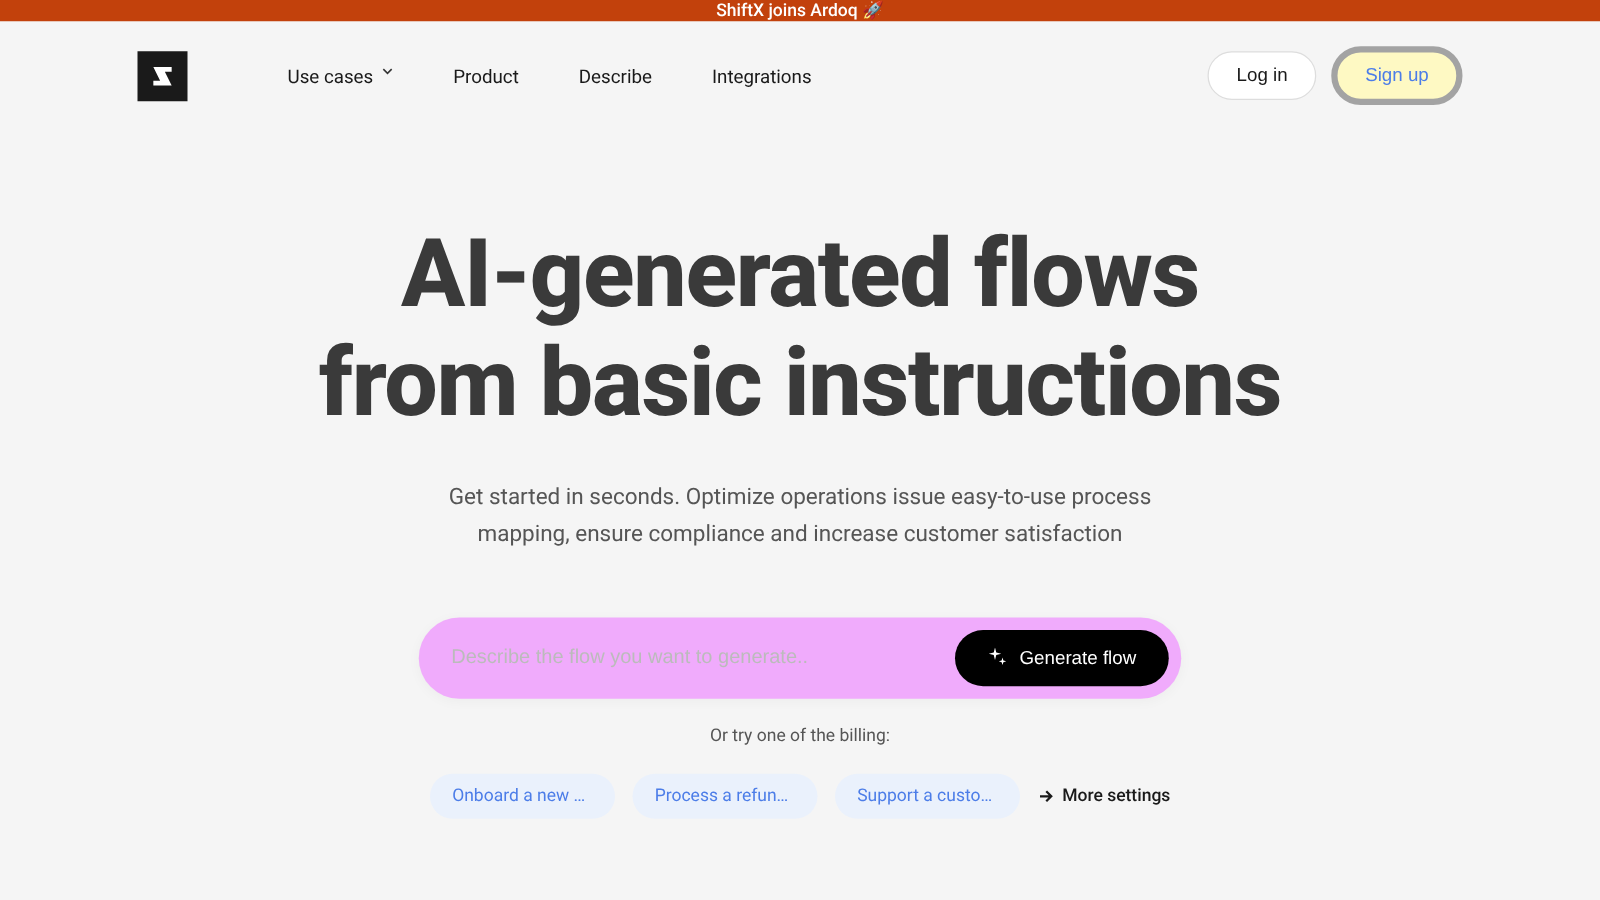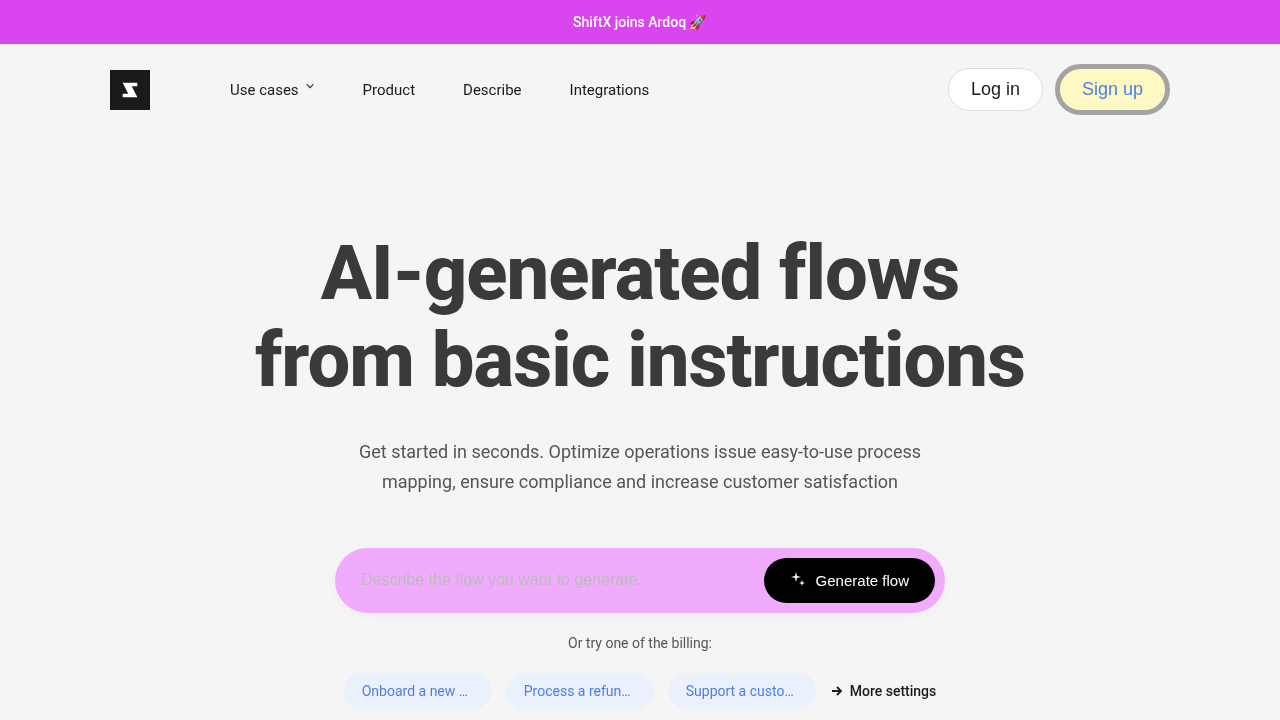--- a/index.html
+++ b/index.html
@@ -8,24 +8,24 @@
       box-sizing: border-box;
     }
     body {
       font-family: -apple-system, BlinkMacSystemFont, 'Segoe UI', Roboto, Helvetica, Arial, sans-serif;
       background: #f5f5f5;
       width: 1280px;
       height: 720px;
       overflow: hidden;
     }
     .banner {
-      background: #d946ef;
+      background: #c2410c;
       color: white;
       text-align: center;
-      padding: 14px 0;
+      padding: 0 0;
       font-size: 14px;
       font-weight: 500;
       cursor: pointer;
     }
     .nav-wrapper {
       max-width: 1060px;
       margin: 0 auto;
       padding: 20px 0;
       display: flex;
       align-items: center;
@@ -62,36 +62,36 @@
     }
     .nav-actions {
       margin-left: auto;
       display: flex;
       gap: 12px;
       align-items: center;
     }
     .btn {
       padding: 10px 22px;
       border-radius: 999px;
-      font-size: 18px;
+      font-size: 15px;
       cursor: pointer;
       border: 1px solid #ddd;
       background: white;
     }
     .btn-login {
       color: #1a1a1a;
     }
     .btn-signup {
       color: #4c7de8;
       border: 5px solid #a3a3a3;
       background: #fef9c3;
     }
     .hero {
       max-width: 1060px;
-      margin: 95px auto 0;
+      margin: 72px auto 0;
       text-align: center;
     }
     .hero-title {
       font-size: 76px;
       font-weight: 800;
       color: #3a3a3a;
       line-height: 1.15;
       letter-spacing: -1px;
     }
     .hero-subtitle {

